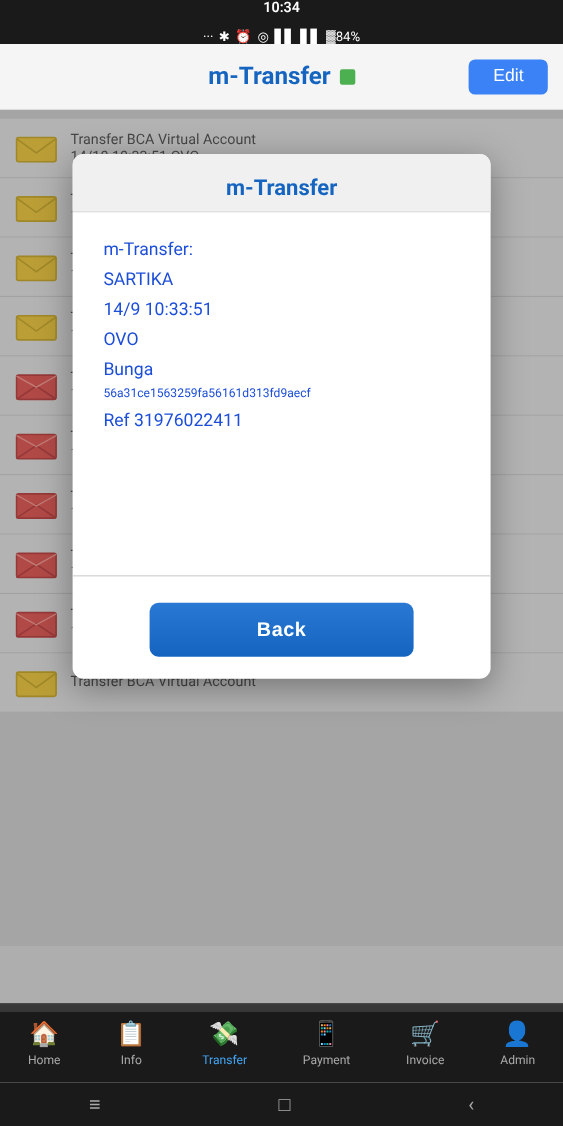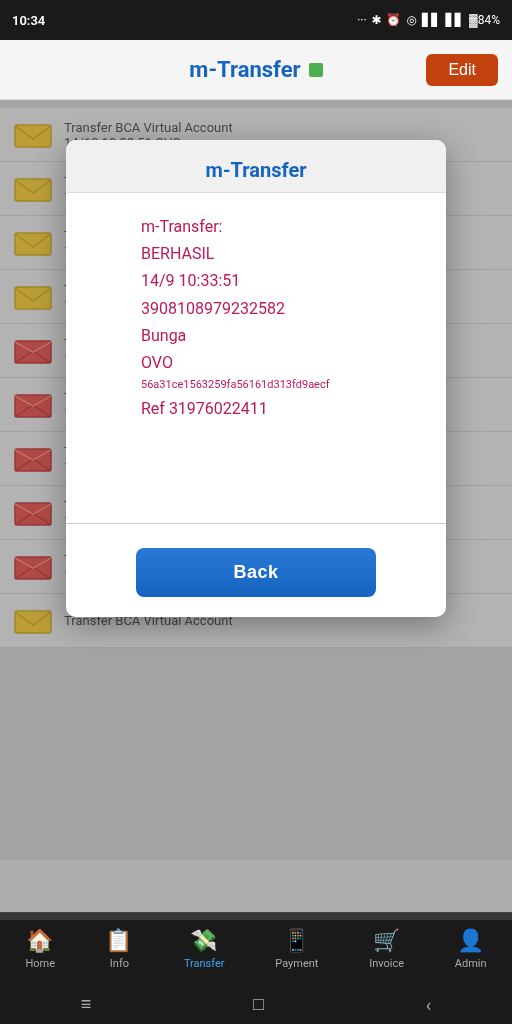--- a/index.html
+++ b/index.html
@@ -17,20 +17,21 @@
     .status-bar {
       width: 100%;
       height: 40px;
       background: #1a1a1a;
       display: flex;
       align-items: center;
       justify-content: space-between;
       padding: 0 12px;
       color: white;
       font-size: 13px;
+      flex-direction: column;
     }
     .status-bar .time { font-weight: 600; }
     .status-icons { display: flex; align-items: center; gap: 5px; font-size: 12px; }
 
     
     .header {
       width: 100%;
       height: 60px;
       background: #f5f5f5;
       display: flex;
@@ -47,21 +48,21 @@
     .header-dot {
       width: 14px;
       height: 14px;
       background: #4caf50;
       border-radius: 2px;
       margin-left: 8px;
     }
     .header-edit {
       position: absolute;
       right: 14px;
-      background: #c2410c;
+      background: #3b82f6;
       color: white;
       border: none;
       border-radius: 6px;
       padding: 7px 22px;
       font-size: 16px;
       cursor: pointer;
     }
 
     
     .bg-list {
@@ -120,23 +121,22 @@
       font-size: 20px;
       font-weight: bold;
       color: #1565c0;
     }
     .modal-body {
       padding: 20px 28px 10px 28px;
       min-height: 320px;
     }
     .modal-body .line {
       font-size: 16px;
-      color: #be185d;
+      color: #1d4ed8;
       line-height: 1.7;
-      margin-left: 47px;
     }
     .modal-divider {
       border: none;
       border-top: 1px solid #ccc;
       margin: 10px 0;
     }
     .modal-footer {
       padding: 14px 28px 20px 28px;
       display: flex;
       justify-content: center;
@@ -334,25 +334,24 @@
 
 </div>
 
 <div class="modal-overlay">
   <div class="modal">
     <div class="modal-header">
       <div class="modal-title">m-Transfer</div>
     </div>
     <div class="modal-body">
       <div class="line">m-Transfer:</div>
-      <div class="line">BERHASIL</div>
+      <div class="line">SARTIKA</div>
       <div class="line">14/9 10:33:51</div>
-      <div class="line">3908108979232582</div>
+      <div class="line">OVO</div>
       <div class="line">Bunga</div>
-      <div class="line">OVO</div>
       <div class="line" style="font-size:11px; word-break:break-all;">56a31ce1563259fa56161d313fd9aecf</div>
       <div class="line">Ref 31976022411</div>
     </div>
     <hr class="modal-divider">
     <div class="modal-footer">
       <button class="back-btn">Back</button>
     </div>
   </div>
 </div>
 

